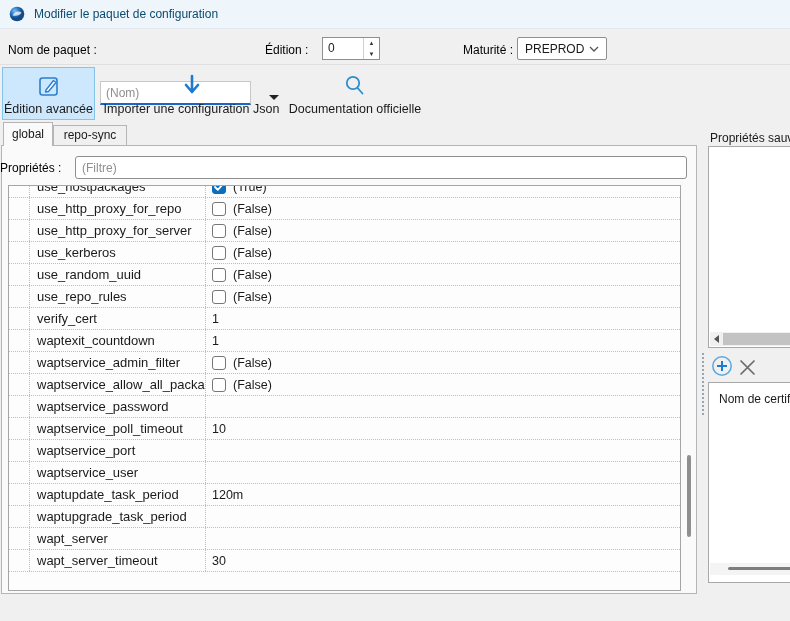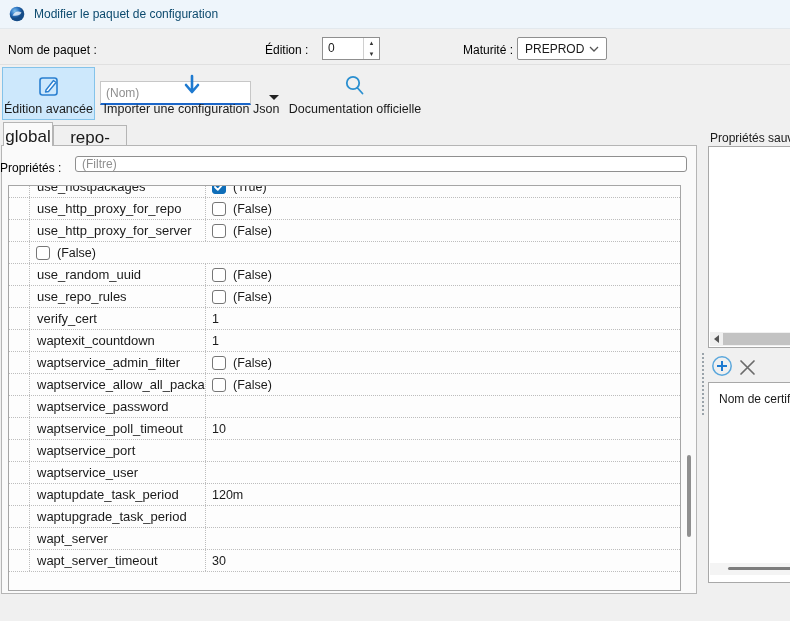--- a/index.html
+++ b/index.html
@@ -43,32 +43,32 @@
     background:transparent; border:1px solid transparent; font-size:12.5px; cursor:default;
   }
   .tool-btn.active { background:#cde8fc; border:1px solid #84c3ea; }
   .tool-btn .tb-icon { height:26px; display:flex; align-items:center; justify-content:center; }
   .dropdown-caret {
     position:absolute; left:269px; top:95px; width:0; height:0;
     border-left:5px solid transparent; border-right:5px solid transparent; border-top:5px solid #222;
   }
   
   .tab {
-    position:absolute; text-align:center; font-size:17px;
+    position:absolute; text-align:center; font-size:12px;
     border:1px solid #b5b5b5; border-bottom:none; cursor:default;
   }
   .tab.active { left:3px; top:122px; width:50px; height:24px; background:#fafafa; z-index:3; padding-top:4px; }
   .tab.inactive { left:53px; top:125px; width:74px; height:21px; background:#f0f0f0; padding-top:2px; }
   .tab-panel {
     position:absolute; left:1px; top:145px; width:696px; height:449px;
     background:#fafafa; border:1px solid #b5b5b5; z-index:1;
   }
   
   .filter-input {
-    position:absolute; left:75px; top:156px; width:612px; height:16px; z-index:4;
+    position:absolute; left:75px; top:156px; width:612px; height:23px; z-index:4;
     background:#fff; border:1px solid #8f8f8f; border-radius:3px;
     font-family:inherit; font-size:12px; padding:0 6px; outline:none;
   }
   .filter-input::placeholder { color:#8f8f8f; }
   
   .grid {
     position:absolute; left:8px; top:185px; width:673px; height:406px; z-index:4;
     background:#fdfdfd; border:1px solid #a5a5a5; overflow:hidden;
   }
   .grid-rows { margin-top:-10px; }
@@ -211,20 +211,21 @@
         <div class="grid-row">
           <div class="cell-ind"></div>
           <div class="cell-name">use_http_proxy_for_server</div>
           <div class="cell-val">
             <span class="chk"></span>
             <span>(False)</span>
           </div>
         </div>
         <div class="grid-row">
           <div class="cell-ind"></div>
+          <div class="cell-name">use_kerberos</div>
           <div class="cell-val">
             <span class="chk"></span>
             <span>(False)</span>
           </div>
         </div>
         <div class="grid-row">
           <div class="cell-ind"></div>
           <div class="cell-name">use_random_uuid</div>
           <div class="cell-val">
             <span class="chk"></span>

